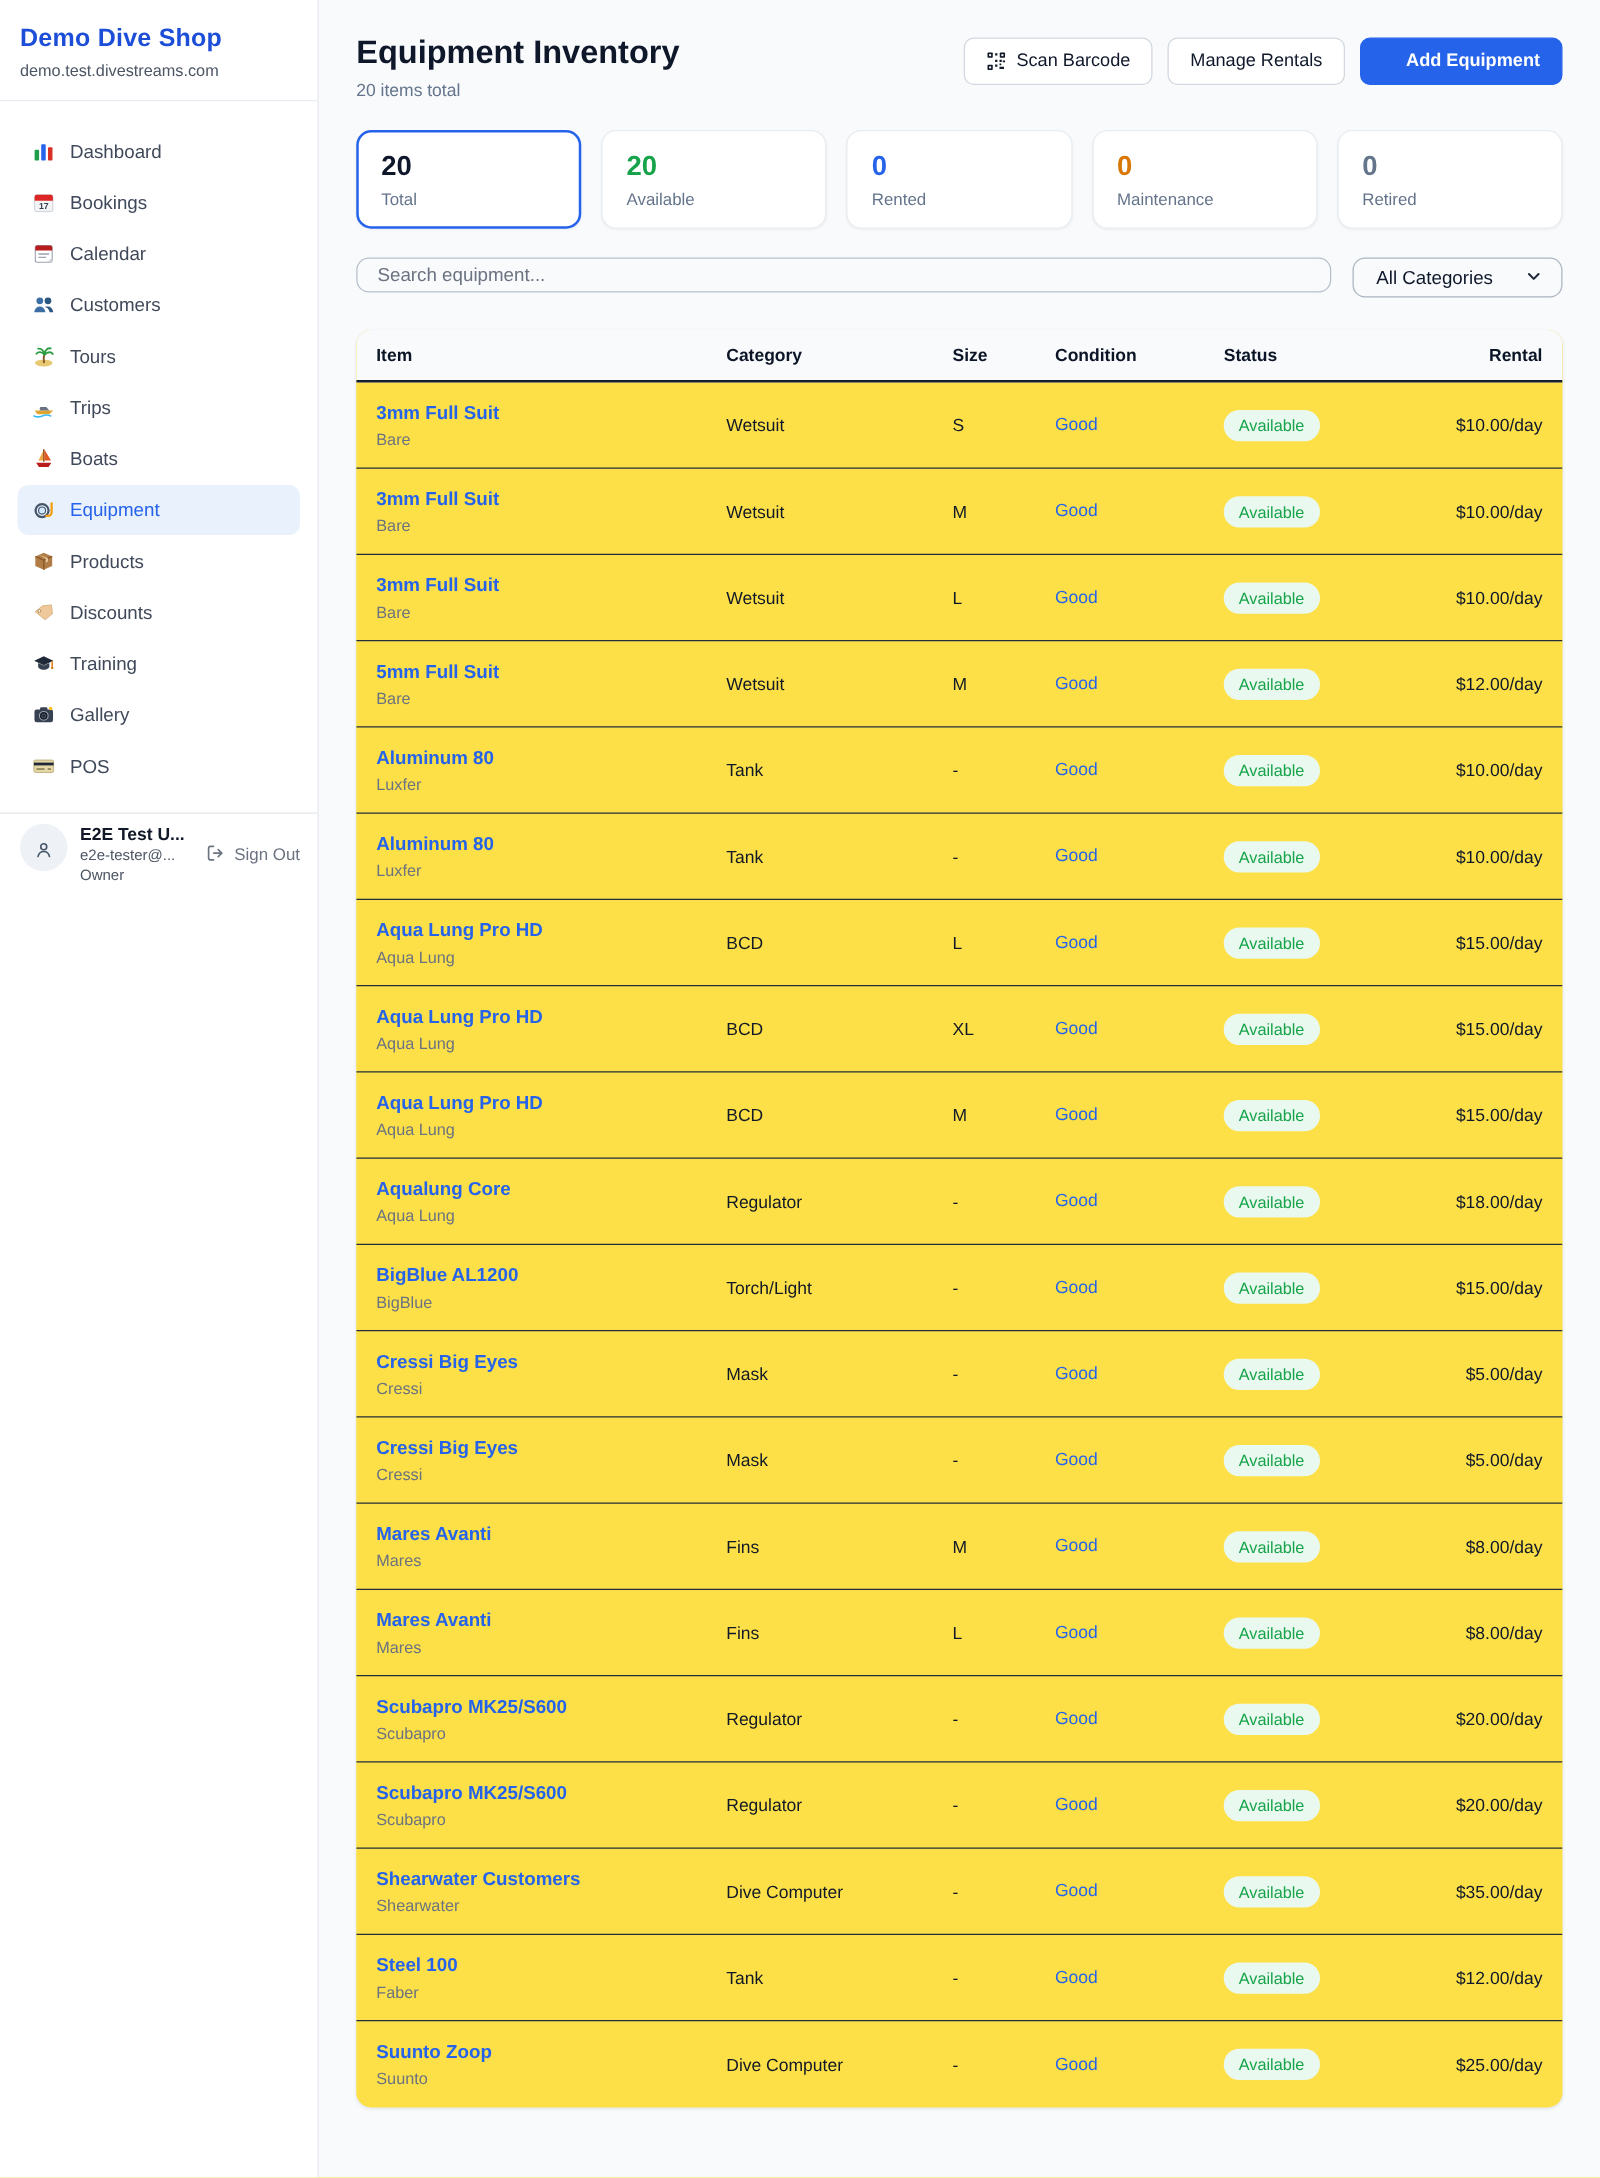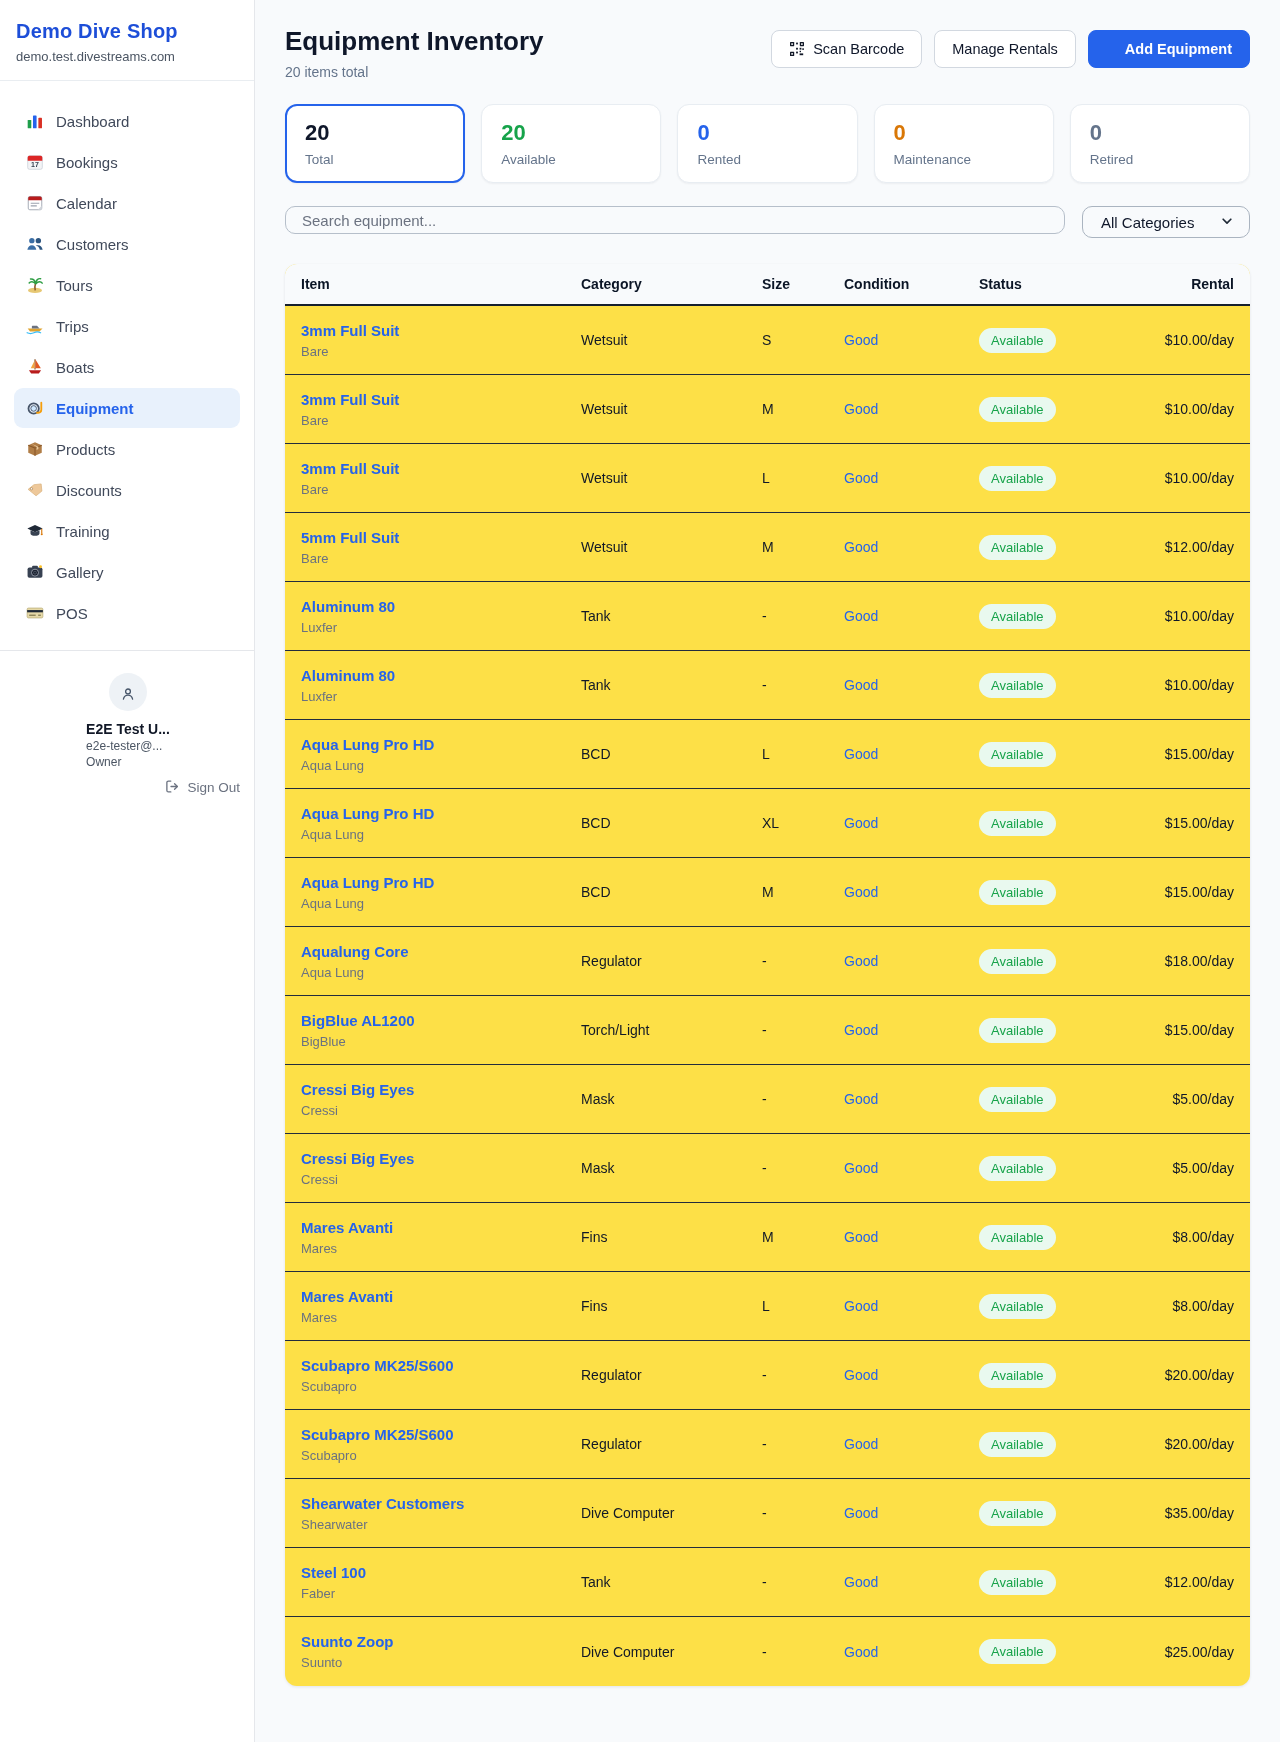--- a/index.html
+++ b/index.html
@@ -19,27 +19,27 @@
   }
   .brand { padding:20px 16px 16px; border-bottom:1px solid #e9edf1; }
   .brand-title { font-size:20px; font-weight:800; color:#1d4ed8; letter-spacing:.2px; cursor:pointer; }
   .brand-sub { font-size:13px; color:#4b5563; margin-top:6px; }
   .nav { padding:20px 14px 10px; }
   .nav-item {
     display:flex; align-items:center; gap:12px;
     padding:11px 12px; border-radius:9px; margin-bottom:1px;
     font-size:15px; color:#40495a; text-decoration:none; cursor:pointer;
   }
-  .nav-item.active { background:#e8f1fc; color:#2563eb; font-weight:700; }
+  .nav-item.active { background:#e8f1fc; color:#2563eb; font-weight:400; }
   .nav-icon { width:18px; height:18px; display:inline-flex; flex:0 0 18px; }
   .nav-icon svg { width:100%; height:100%; }
   .user-section {
     border-top:1px solid #e5e7eb; margin-top:6px;
-    padding:22px 14px 14px 16px;
-    display:flex; align-items:center; gap:10px;flex-direction:column;
+    padding:8px 14px 14px 16px;
+    display:flex; gap:10px;
   }
   .avatar {
     width:38px; height:38px; border-radius:50%;
     background:#eef2f6; display:flex; align-items:center; justify-content:center;
     flex:0 0 38px;
   }
   .avatar svg { width:20px; height:20px; }
   .user-info { min-width:0; }
   .user-name { font-size:14px; font-weight:700; color:#111827; white-space:nowrap; }
   .user-email, .user-role { font-size:12px; color:#4b5563; margin-top:2px; white-space:nowrap; }

